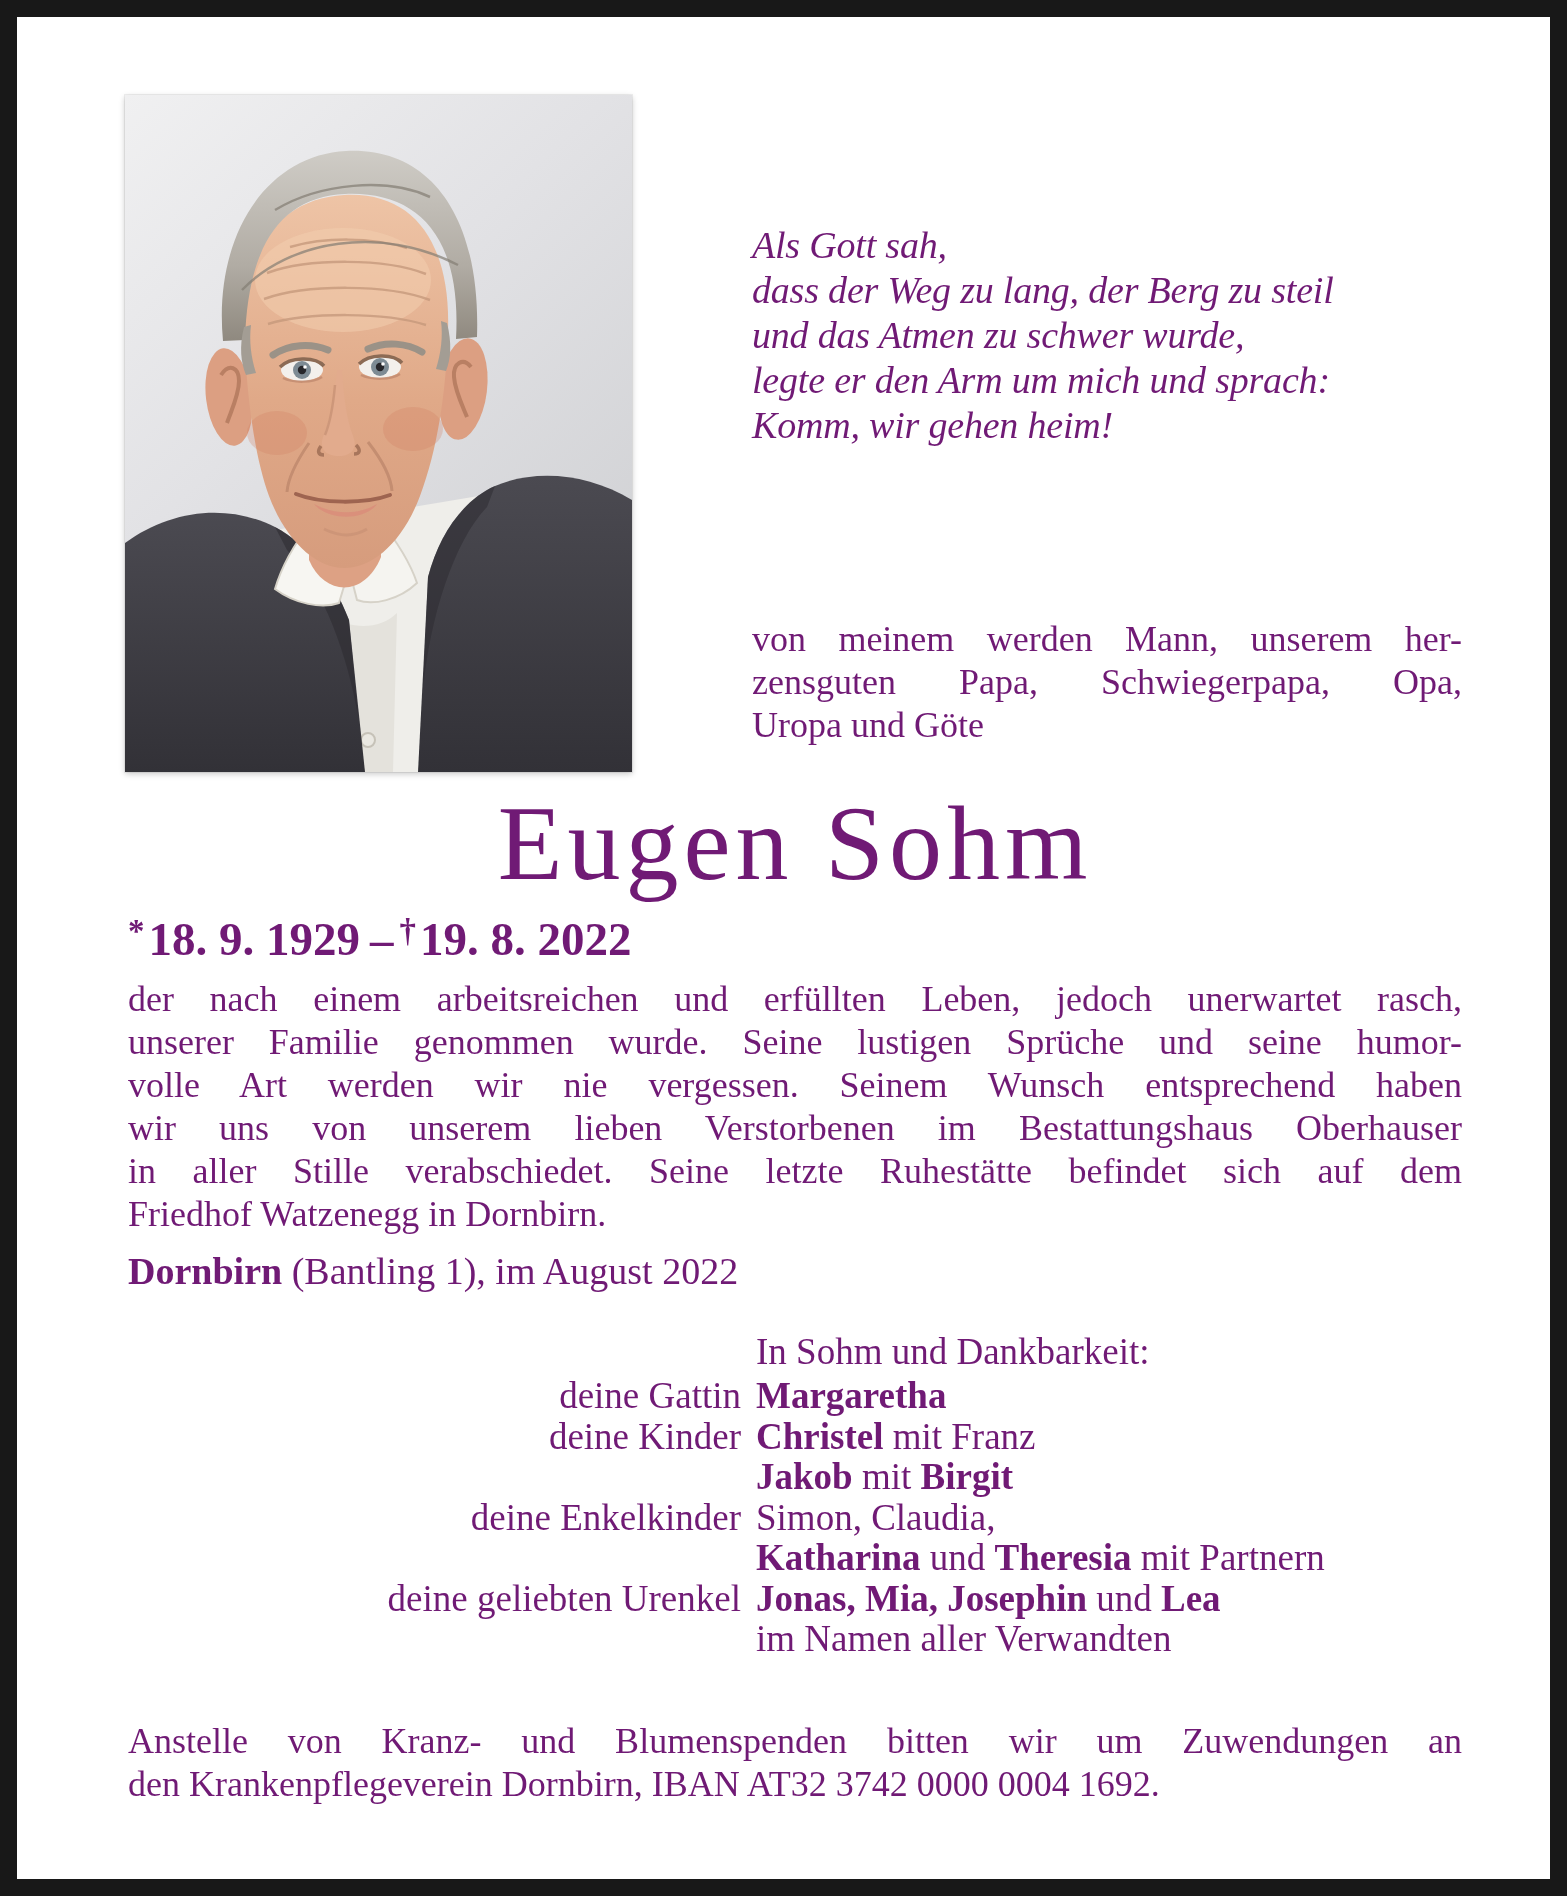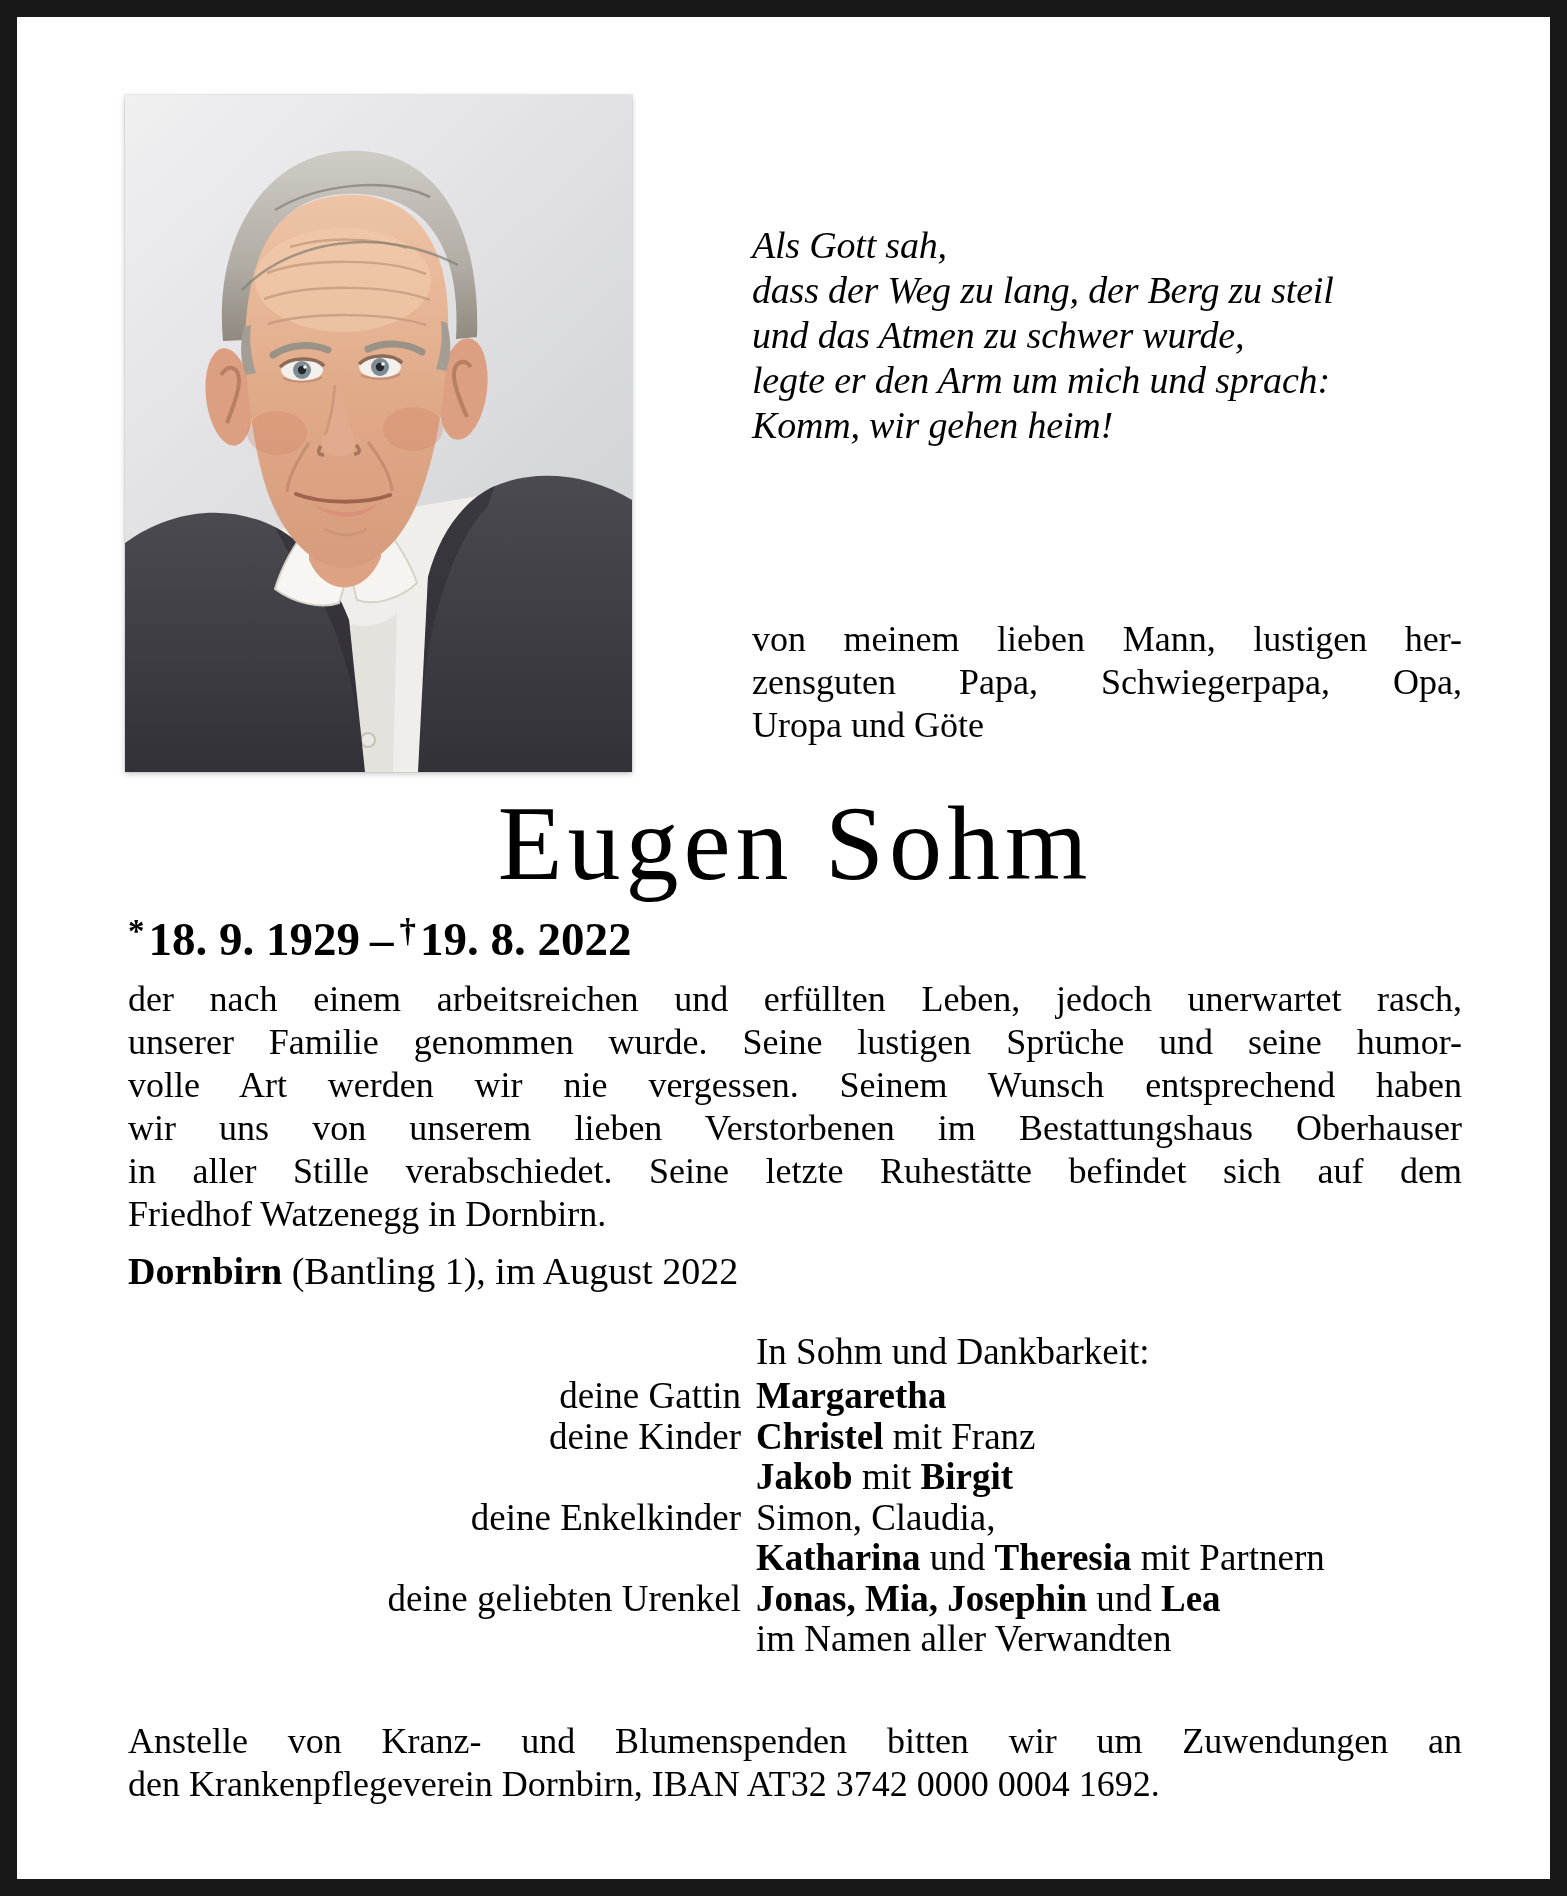--- a/index.html
+++ b/index.html
@@ -1,21 +1,21 @@
 <!DOCTYPE html>
 <html><head>
 <meta charset="utf-8">
 <style>
   html,body{margin:0;padding:0;background:#ffffff;}
   .sheet{
     position:relative;
     width:1567px;height:1896px;
     background:#ffffff;
     font-family:"Liberation Serif","DejaVu Serif",serif;
-    color:#000000;
+    color:#701a75;
     overflow:hidden;
   }
   .frame{position:absolute;inset:0;border:17px solid #181818;pointer-events:none;z-index:50;}
   .photo{
     position:absolute;left:125px;top:95px;width:507px;height:677px;
     box-shadow:0 2px 6px rgba(0,0,0,.22), 0 0 0 1px rgba(0,0,0,.06);
     overflow:hidden;
   }
   .photo svg{display:block;width:100%;height:100%;}
   .poem{
@@ -184,21 +184,21 @@
 
   <div class="poem">
     <div>Als Gott sah,</div>
     <div>dass der Weg zu lang, der Berg zu steil</div>
     <div>und das Atmen zu schwer wurde,</div>
     <div>legte er den Arm um mich und sprach:</div>
     <div>Komm, wir gehen heim!</div>
   </div>
 
   <div class="intro">
-    <div class="just">von meinem lieben Mann, lustigen her-</div>
+    <div class="just">von meinem werden Mann, unserem her-</div>
     <div class="just">zensguten Papa, Schwiegerpapa, Opa,</div>
     <div>Uropa und Göte</div>
   </div>
 
   <div class="name">Eugen Sohm</div>
 
   <div class="dates">
     <span class="lifesym">*</span><span>18. 9. 1929</span><span class="sep">–</span><span class="lifesym">†</span><span>19. 8. 2022</span>
   </div>
 

